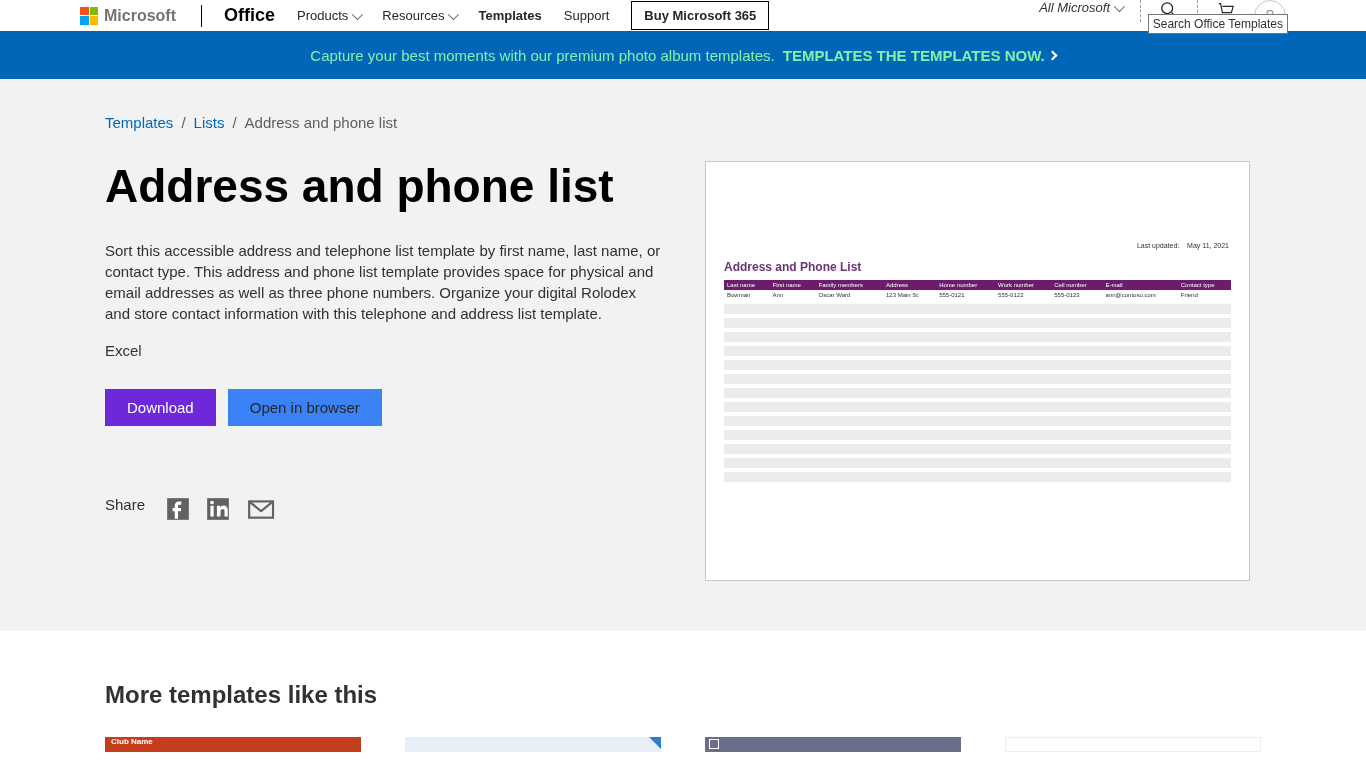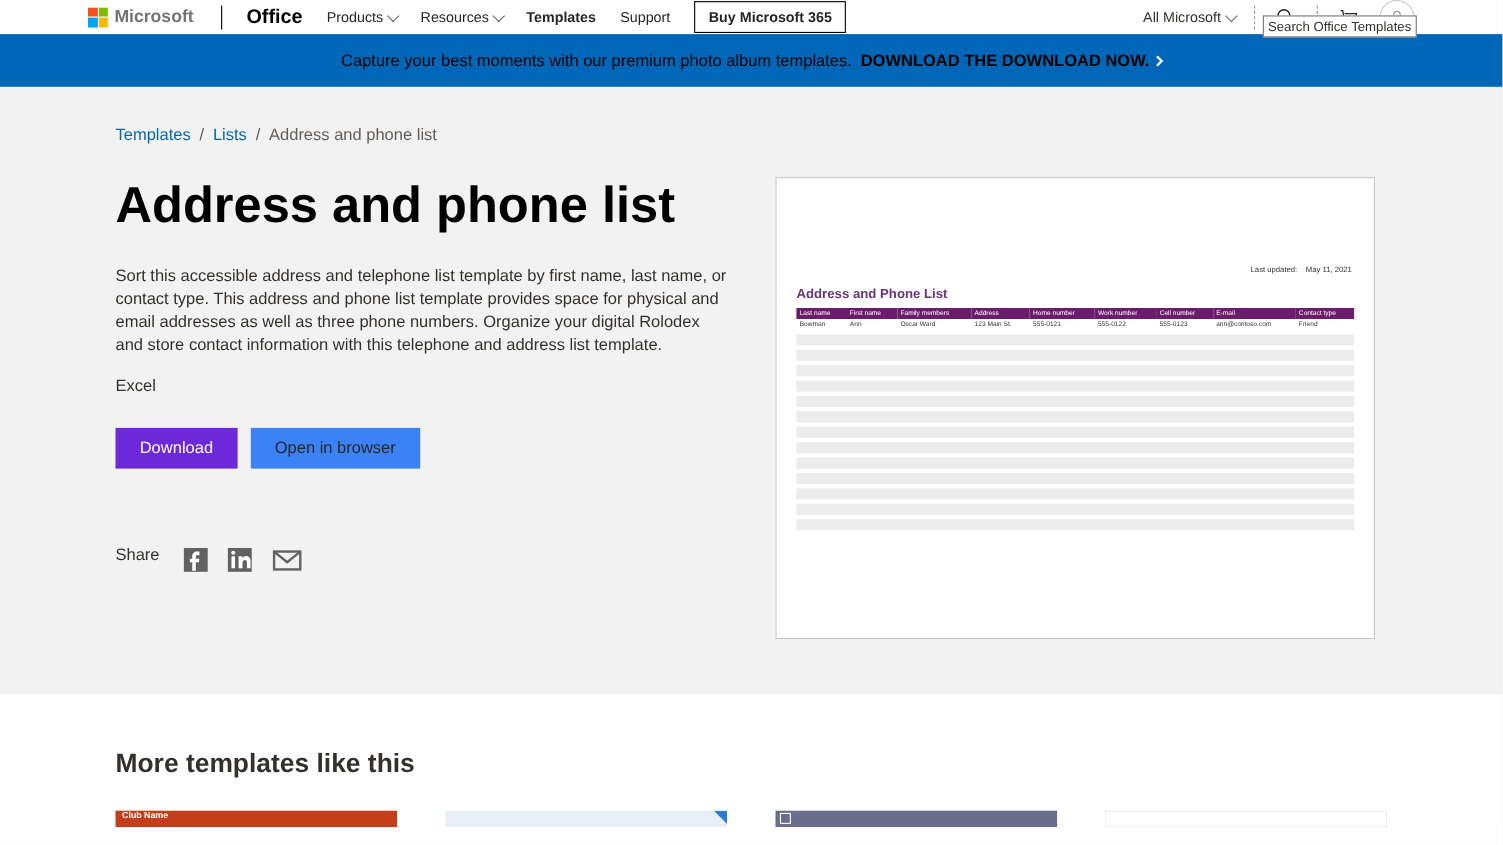--- a/index.html
+++ b/index.html
@@ -13,29 +13,29 @@
   .ms-sq div:nth-child(3){background:#00a4ef;} .ms-sq div:nth-child(4){background:#ffb900;}
   .ms-logo-text { font-size: 16px; font-weight: 600; color: #737373; }
   .vline { width: 1px; height: 22px; background:#000; margin-right: 22px; }
   .office-word { font-size: 18px; font-weight: 600; color:#000; margin-right: 22px; }
   .nav-links { display:flex; align-items:center; gap: 22px; font-size: 13px; color:#262626; }
   .nav-links .item { display:flex; align-items:center; gap:4px; cursor:pointer; }
   .nav-links .item.bold { font-weight:600; }
   .chev { width: 8px; height: 8px; border-right:1.5px solid #666; border-bottom:1.5px solid #666; transform: rotate(45deg) translateY(-2px); }
   .buy-btn { border:1px solid #000; padding:6px 12px; font-size:13px; font-weight:600; border-radius:0; cursor:pointer; }
 
-  .nav-right { position:absolute; right:80px; top:0; height:31px; display:flex; align-items:center; gap:18px; }
+  .nav-right { position:absolute; right:80px; top:0; height:31px; display:flex; align-items:flex-start; gap:18px;font-style:italic; }
   .allms { font-size:13px; display:flex; align-items:center; gap:4px; cursor:pointer; }
   .dotline { width:1px; height:22px; border-left:1px dashed #999; }
   .icon-btn { width:20px; height:20px; cursor:pointer; display:flex; align-items:center; justify-content:center; }
   .avatar-circle { width:32px; height:32px; border:1px solid #c8c8c8; border-radius:50%; display:flex; align-items:center; justify-content:center; color:#888; cursor:pointer; }
   .search-tip { position:absolute; right:78px; top:14px; background:#fff; border:1px solid #767676; font-size:12px; padding:2px 4px; white-space:nowrap; z-index:5; }
 
   
-  .banner { background:#0067b8; color:#000000; height:48px; display:flex; align-items:center; justify-content:center; gap:8px; font-size:15px; }
+  .banner { background:#0067b8; color:#86efac; height:48px; display:flex; align-items:center; justify-content:center; gap:8px; font-size:15px; }
   .banner-link { font-weight:600; display:flex; align-items:center; gap:4px; cursor:pointer; }
   .chev-right { width:7px; height:7px; border-top:2px solid #fff; border-right:2px solid #fff; transform: rotate(45deg); }
 
   
   .gray-wrap { background:#f2f2f2; padding: 0 0 50px 0; }
   .content { max-width: 1176px; margin: 0 auto; padding: 35px 10px 0 10px; }
   .breadcrumb { font-size:15px; color:#0067b8; display:flex; gap:8px; align-items:center; margin-bottom: 30px; }
   .breadcrumb .sep, .breadcrumb .current { color:#605e5c; }
   .breadcrumb .current { }
 
@@ -137,21 +137,21 @@
           <path d="M3 18c1-4 5-5 7-5s6 1 7 5" fill="none" stroke="#9a9a9a" stroke-width="1.3"></path>
         </svg>
     </div>
   </div>
   <div class="search-tip">Search Office Templates</div>
 </div>
 
 <div class="banner">
   <span>Capture your best moments with our premium photo album templates.</span>
   <span class="banner-link">
-    <span>DOWNLOAD THE DOWNLOAD NOW.</span>
+    <span>TEMPLATES THE TEMPLATES NOW.</span>
     <span class="chev-right"></span>
   </span>
 </div>
 
 <div class="gray-wrap">
   <div class="content">
     <div class="breadcrumb">
       <a style="color:#0067b8;cursor:pointer;">Templates</a>
       <span class="sep">/</span>
       <a style="color:#0067b8;cursor:pointer;">Lists</a>

